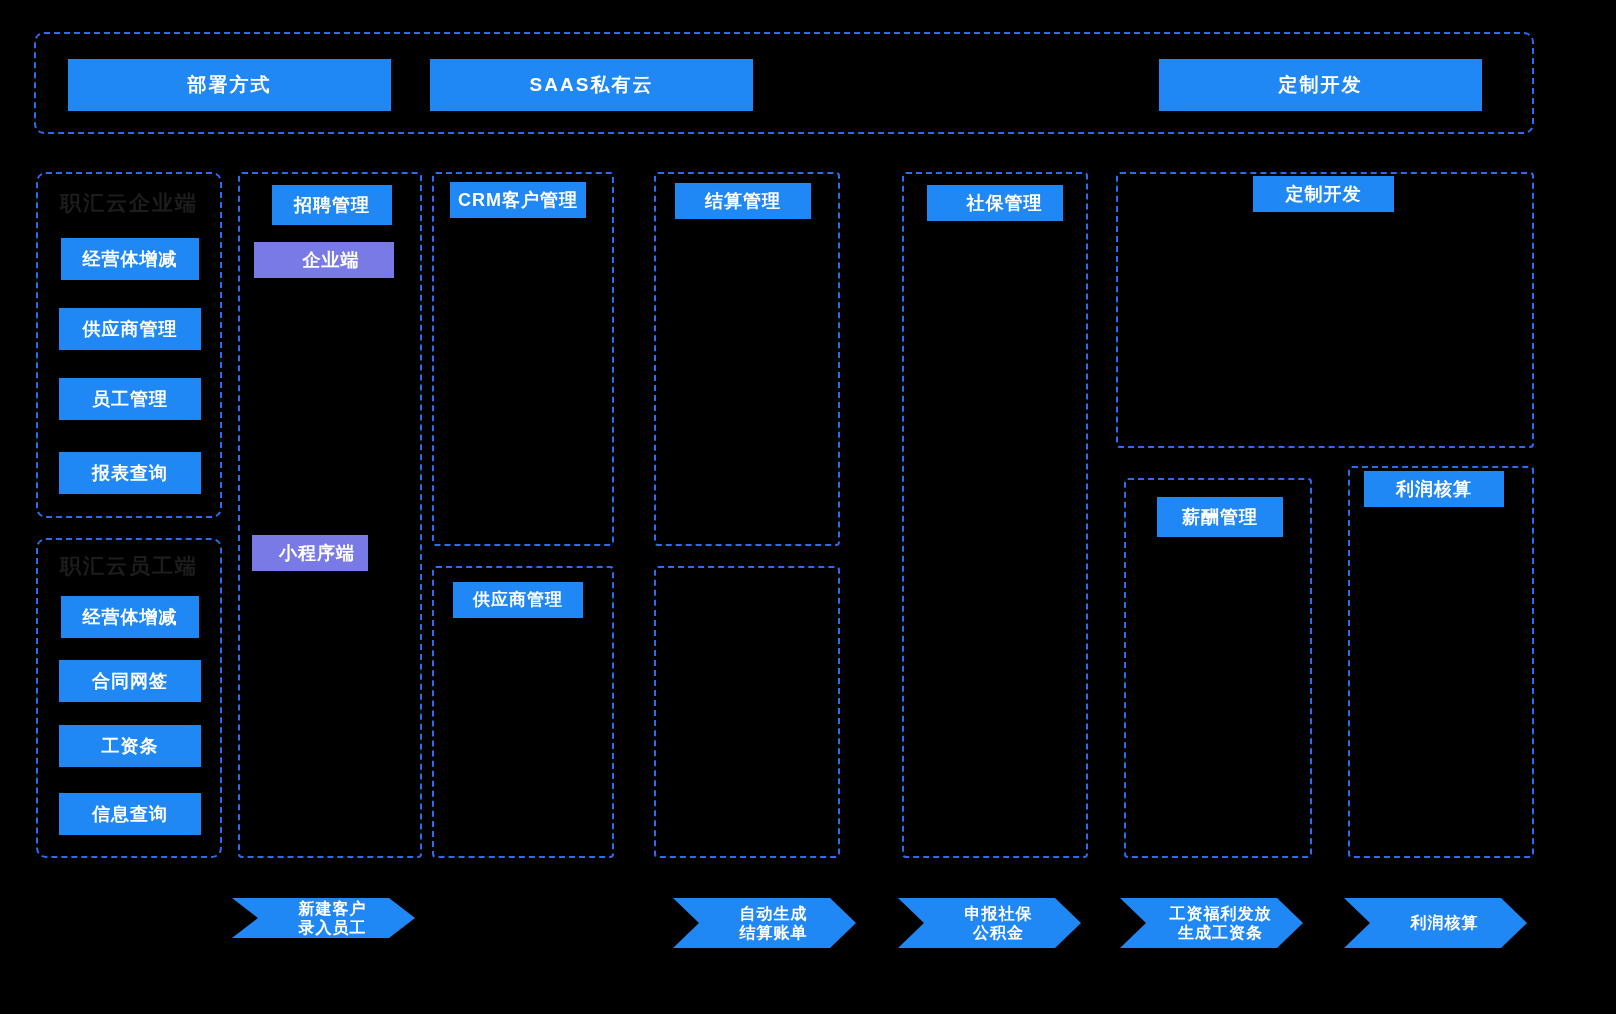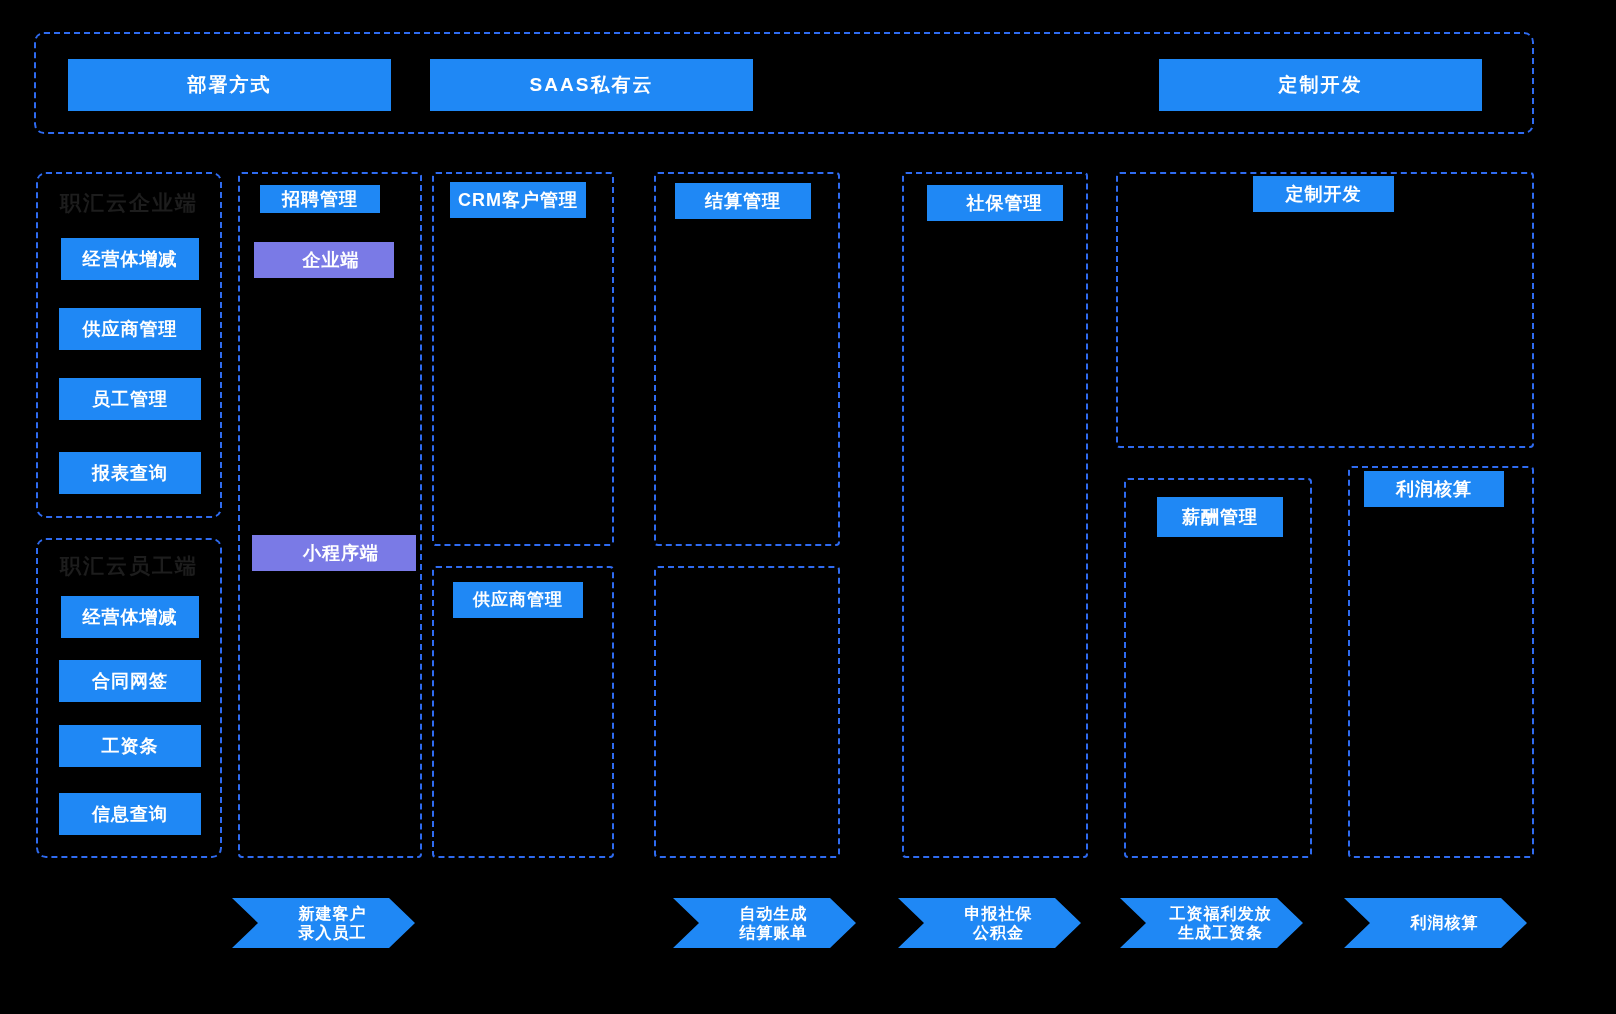--- a/index.html
+++ b/index.html
@@ -106,23 +106,23 @@
   <div class="dbox" style="left:36px; top:538px; width:186px; height:320px;"></div>
   <div class="dimhead" style="left:36px; top:552px; width:186px;">职汇云员工端</div>
 
   <div class="btn" style="left:61px; top:596px; width:138px; height:42px; font-size:18px;">经营体增减</div>
   <div class="btn" style="left:59px; top:660px; width:142px; height:42px; font-size:18px;">合同网签</div>
   <div class="btn" style="left:59px; top:725px; width:142px; height:42px; font-size:18px;">工资条</div>
   <div class="btn" style="left:59px; top:793px; width:142px; height:42px; font-size:18px;">信息查询</div>
 
   <div class="dbox sq" style="left:238px; top:172px; width:184px; height:686px;"></div>
 
-  <div class="btn" style="left:260px; top:185px; width:120px; height:28px; font-size:18px;">招聘管理</div>
+  <div class="btn" style="left:272px; top:185px; width:120px; height:40px; font-size:18px;">招聘管理</div>
   <div class="btn purple" style="left:254px; top:242px; width:140px; height:36px; font-size:18px;">企业端</div>
-  <div class="btn purple" style="left:252px; top:535px; width:164px; height:36px; font-size:18px;">小程序端</div>
+  <div class="btn purple" style="left:252px; top:535px; width:116px; height:36px; font-size:18px;">小程序端</div>
 
   <div class="dbox sq" style="left:432px; top:172px; width:182px; height:374px;"></div>
   <div class="btn" style="left:450px; top:182px; width:136px; height:36px; font-size:18px;">CRM客户管理</div>
 
   <div class="dbox sq" style="left:432px; top:566px; width:182px; height:292px;"></div>
   <div class="btn" style="left:453px; top:582px; width:130px; height:36px; font-size:17px;">供应商管理</div>
 
   <div class="dbox sq" style="left:654px; top:172px; width:186px; height:374px;"></div>
   <div class="btn" style="left:675px; top:183px; width:136px; height:36px; font-size:18px;">结算管理</div>
 
@@ -133,21 +133,21 @@
 
   <div class="dbox sq" style="left:1116px; top:172px; width:418px; height:276px;"></div>
   <div class="btn" style="left:1253px; top:176px; width:141px; height:36px; font-size:18px;">定制开发</div>
 
   <div class="dbox sq" style="left:1124px; top:478px; width:188px; height:380px;"></div>
   <div class="btn" style="left:1157px; top:497px; width:126px; height:40px; font-size:18px;">薪酬管理</div>
 
   <div class="dbox sq" style="left:1348px; top:466px; width:186px; height:392px;"></div>
   <div class="btn" style="left:1364px; top:471px; width:140px; height:36px; font-size:18px;">利润核算</div>
 
-  <div class="chev" style="left:232px; top:898px; width:183px; height:50px;">
+  <div class="chev" style="left:232px; top:898px; width:183px; height:40px;">
     <div>
       <span>新建客户</span>
       <span>录入员工</span>
     </div>
   </div>
 
 
   <div class="chev" style="left:673px; top:898px; width:183px; height:50px;">
     <div>
       <span>自动生成</span>

